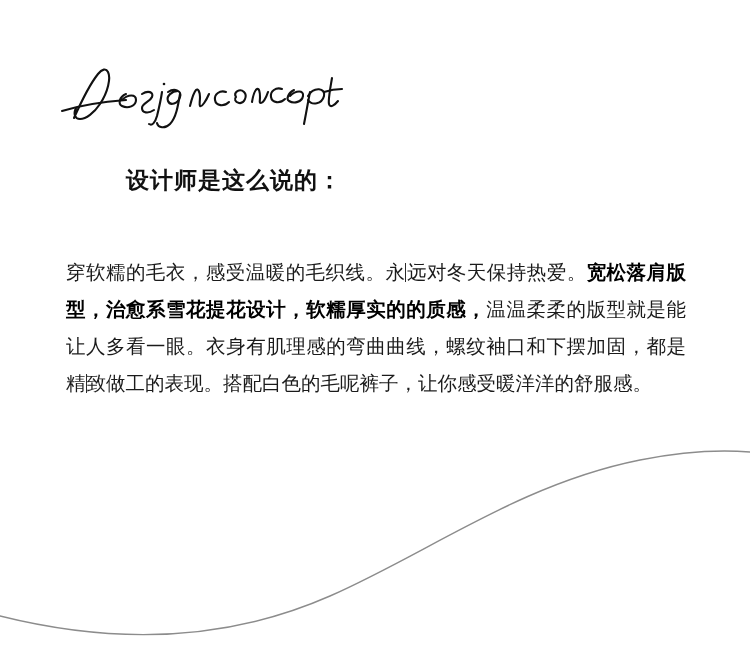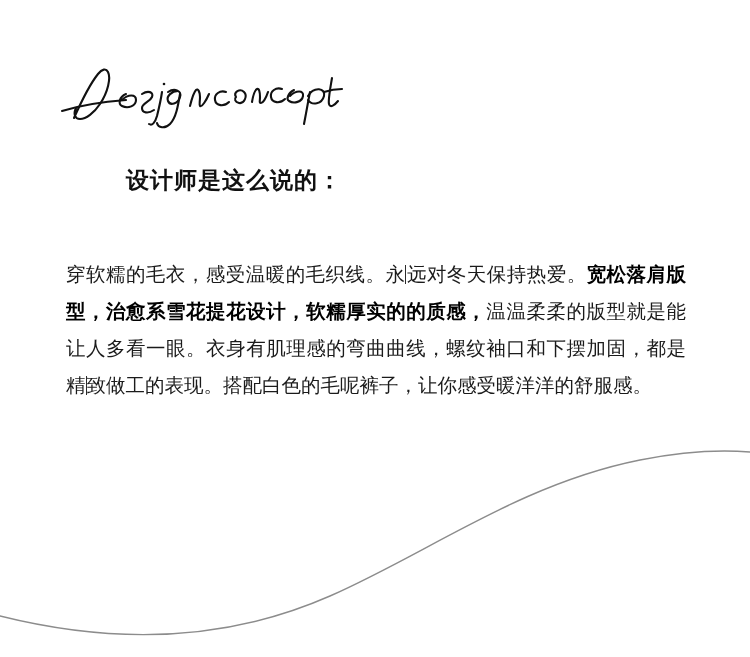--- a/index.html
+++ b/index.html
@@ -42,21 +42,21 @@
     letter-spacing: 1px;
     color: #111111;
     white-space: nowrap;
   }
 
   .body-copy {
     position: absolute;
     left: 66px;
     top: 236px;
     width: 620px;
-    font-family: Liberation Sans, sans-serif;
+    font-family: Liberation Mono, monospace;
     font-size: 19.5px;
     line-height: 37px;
     color: #1b1b1b;
     text-align: justify;
     text-justify: inter-ideograph;
   }
   .body-copy .em {
     font-weight: 700;
     color: #000000;
   }

